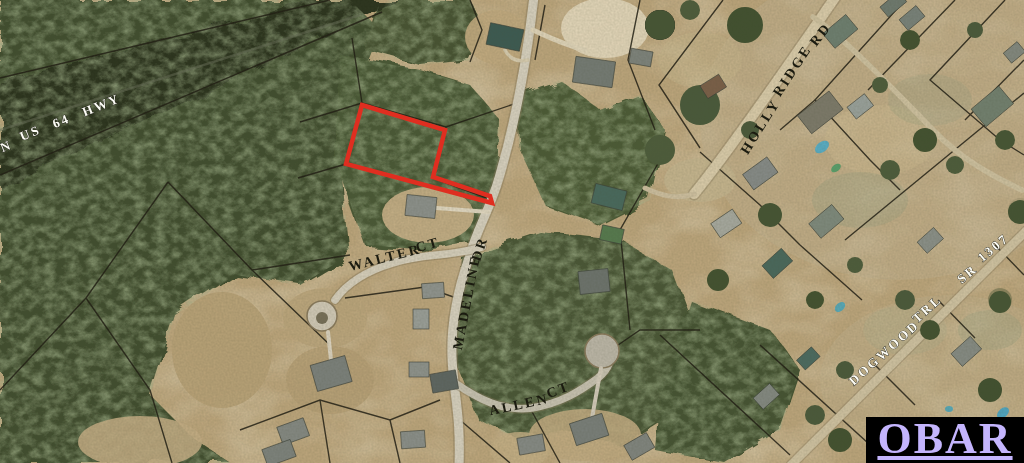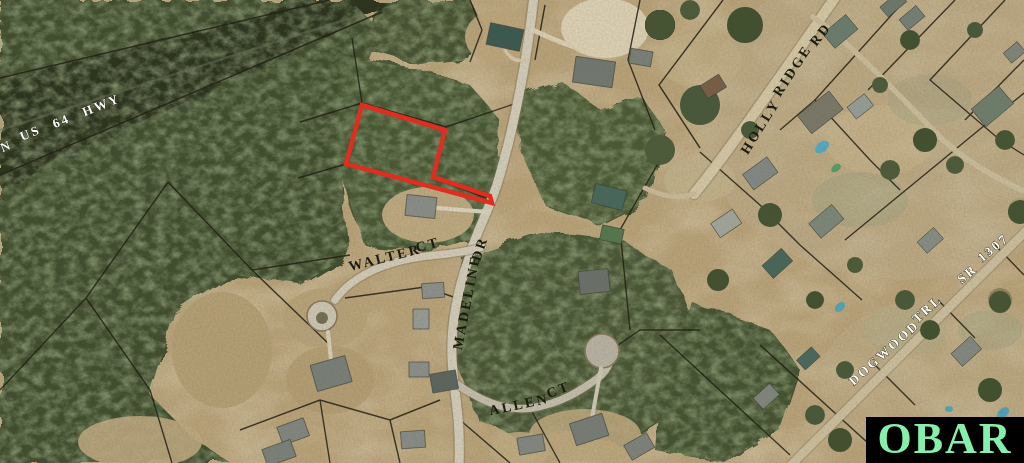--- a/index.html
+++ b/index.html
@@ -241,15 +241,15 @@
     <text class="lbl lbl-dark" font-size="14" text-anchor="middle" transform="translate(796,73) rotate(-57)">RIDGE</text>
     <text class="lbl lbl-dark" font-size="14" text-anchor="middle" transform="translate(824,37) rotate(-52)">RD</text>
     <text class="lbl lbl-light" font-size="13" text-anchor="middle" transform="translate(887,356) rotate(-42)">DOGWOOD</text>
     <text class="lbl lbl-light" font-size="13" text-anchor="middle" transform="translate(930,312) rotate(-42)">TRL</text>
     <text class="lbl lbl-light" font-size="13" text-anchor="middle" transform="translate(970,277) rotate(-40)">SR</text>
     <text class="lbl lbl-light" font-size="13" text-anchor="middle" transform="translate(996,251) rotate(-40)">1307</text>
   </g>
 </svg>
 
 <div class="watermark" style="background:#000;" title="OBAR">
-  <span style="color:#86efac;">OBAR</span>
+  <span style="color:#c4b5fd;text-decoration:underline;">OBAR</span>
 </div>
 </div>
 
 </body></html>

